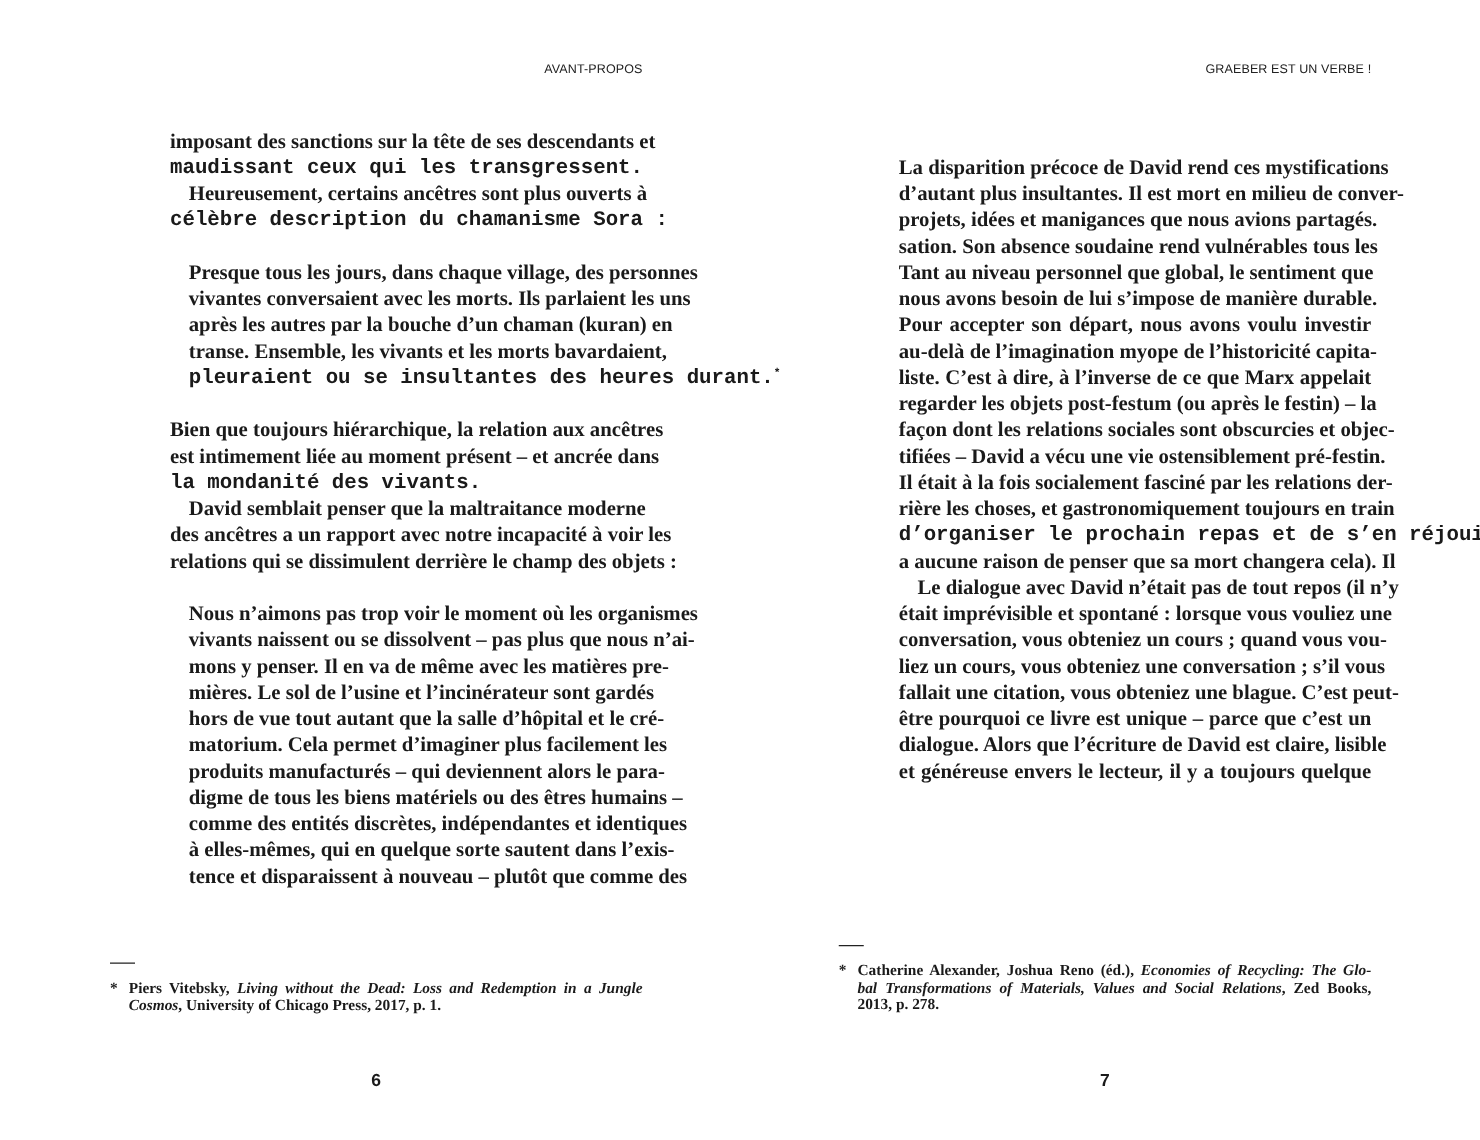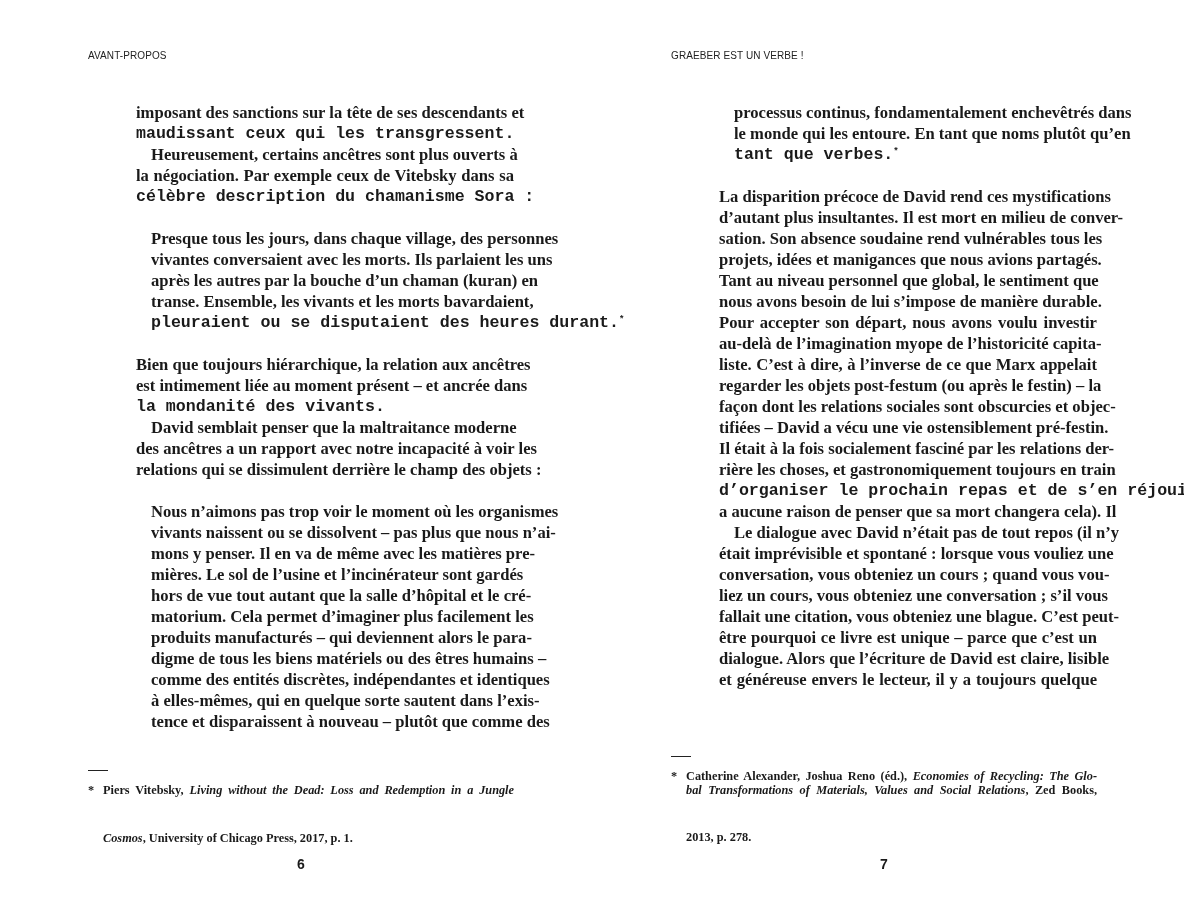--- a/index.html
+++ b/index.html
@@ -1,21 +1,21 @@
 <!DOCTYPE html>
 <html><head>
 <meta charset="utf-8">
 <style>
   html, body { margin: 0; padding: 0; background: #ffffff; }
   body { width: 1184px; height: 912px; position: relative; overflow: hidden; color: #1c1c1c; }
   .page { position: absolute; top: 0; width: 426px; height: 912px; }
   #page-left { left: 88px; }
   #page-right { left: 671px; }
   .running-head {
-    position: absolute; top: 50px; left: 0; width: 426px; text-align: left;
+    position: absolute; top: 50px; left: 0; width: 426px; text-align: right;
     font-family: "Liberation Sans", sans-serif; font-size: 10px; letter-spacing: 0.1px; color: #222;
   }
   .body-text {
     position: absolute; left: 0; width: 426px;
     font-family: "Liberation Serif", serif; font-weight: bold; font-size: 16.6px;
     line-height: 21px; text-align: justify; color: #1a1a1a;
   }
   .body-text p { margin: 0; }
   .quote { margin: 0 0 0 15px; }
   .line { display: block; text-align: justify; text-align-last: justify; white-space: nowrap; overflow: visible; margin-left: 48px; }
@@ -23,50 +23,49 @@
   .gap { height: 21px; }
   sup.fn { font-size: 9px; vertical-align: top; position: relative; top: -2px; }
   .fn-rule { position: absolute; left: 0; width: 20px; height: 0; border-top: 1px solid #222; }
   .footnote {
     position: absolute; left: 0; width: 426px;
     font-family: "Liberation Serif", serif; font-weight: bold; font-size: 12.3px; line-height: 13.5px; color: #1a1a1a;
   }
   .footnote .star { position: absolute; left: 0; top: 0; }
   .footnote .fn-text { margin-left: 15px; display: block; }
   .footnote .fn-line { display: block; text-align: justify; text-align-last: justify; white-space: nowrap; }
-  .footnote .fn-line.last { text-align-last: left; margin-top: 34px; }
+  .footnote .fn-line.last { text-align-last: left; }
   .footnote i { font-style: italic; }
   .folio {
     position: absolute; top: 856px; left: 0; width: 426px; text-align: center;
     font-family: "Liberation Sans", sans-serif; font-weight: bold; font-size: 14px; color: #1a1a1a;
   }
 </style>
 </head>
 <body>
 
 <div class="page" id="page-left">
   <div class="running-head">AVANT-PROPOS</div>
 
   <div class="body-text" style="top:102px">
     <p>
       <span class="line">imposant des sanctions sur la tête de ses descendants et</span>
       <span class="line last">maudissant ceux qui les transgressent.</span>
     </p>
     <p>
       <span class="line" style="padding-left:15px">Heureusement, certains ancêtres sont plus ouverts à</span>
-      <span class="line">la négociation. Par exemple ceux de Vitebsky dans sa</span>
       <span class="line last">célèbre description du chamanisme Sora :</span>
     </p>
     <div class="gap"></div>
     <div class="quote" style="width:411px">
       <span class="line">Presque tous les jours, dans chaque village, des personnes</span>
       <span class="line">vivantes conversaient avec les morts. Ils parlaient les uns</span>
       <span class="line">après les autres par la bouche d’un chaman (kuran) en</span>
       <span class="line">transe. Ensemble, les vivants et les morts bavardaient,</span>
-      <span class="line last"><span>pleuraient ou se disputaient des heures durant.</span><sup class="fn">*</sup></span>
+      <span class="line last"><span>pleuraient ou se insultantes des heures durant.</span><sup class="fn">*</sup></span>
     </div>
     <div class="gap"></div>
     <p>
       <span class="line">Bien que toujours hiérarchique, la relation aux ancêtres</span>
       <span class="line">est intimement liée au moment présent – et ancrée dans</span>
       <span class="line last">la mondanité des vivants.</span>
     </p>
     <p>
       <span class="line" style="padding-left:15px">David semblait penser que la maltraitance moderne</span>
       <span class="line">des ancêtres a un rapport avec notre incapacité à voir les</span>
@@ -97,31 +96,26 @@
     </span>
   </div>
 
   <div class="folio">6</div>
 </div>
 
 <div class="page" id="page-right">
   <div class="running-head">GRAEBER EST UN VERBE !</div>
 
   <div class="body-text" style="top:102px">
-    <div class="quote" style="width:411px">
-      <span class="line">processus continus, fondamentalement enchevêtrés dans</span>
-      <span class="line">le monde qui les entoure. En tant que noms plutôt qu’en</span>
-      <span class="line last"><span>tant que verbes.</span><sup class="fn">*</sup></span>
-    </div>
     <div class="gap"></div>
     <p>
       <span class="line">La disparition précoce de David rend ces mystifications</span>
       <span class="line">d’autant plus insultantes. Il est mort en milieu de conver-</span>
+      <span class="line">projets, idées et manigances que nous avions partagés.</span>
       <span class="line">sation. Son absence soudaine rend vulnérables tous les</span>
-      <span class="line">projets, idées et manigances que nous avions partagés.</span>
       <span class="line">Tant au niveau personnel que global, le sentiment que</span>
       <span class="line">nous avons besoin de lui s’impose de manière durable.</span>
       <span class="line">Pour accepter son départ, nous avons voulu investir</span>
       <span class="line">au-delà de l’imagination myope de l’historicité capita-</span>
       <span class="line">liste. C’est à dire, à l’inverse de ce que Marx appelait</span>
       <span class="line">regarder les objets post-festum (ou après le festin) – la</span>
       <span class="line">façon dont les relations sociales sont obscurcies et objec-</span>
       <span class="line">tifiées – David a vécu une vie ostensiblement pré-festin.</span>
       <span class="line">Il était à la fois socialement fasciné par les relations der-</span>
       <span class="line">rière les choses, et gastronomiquement toujours en train</span>

